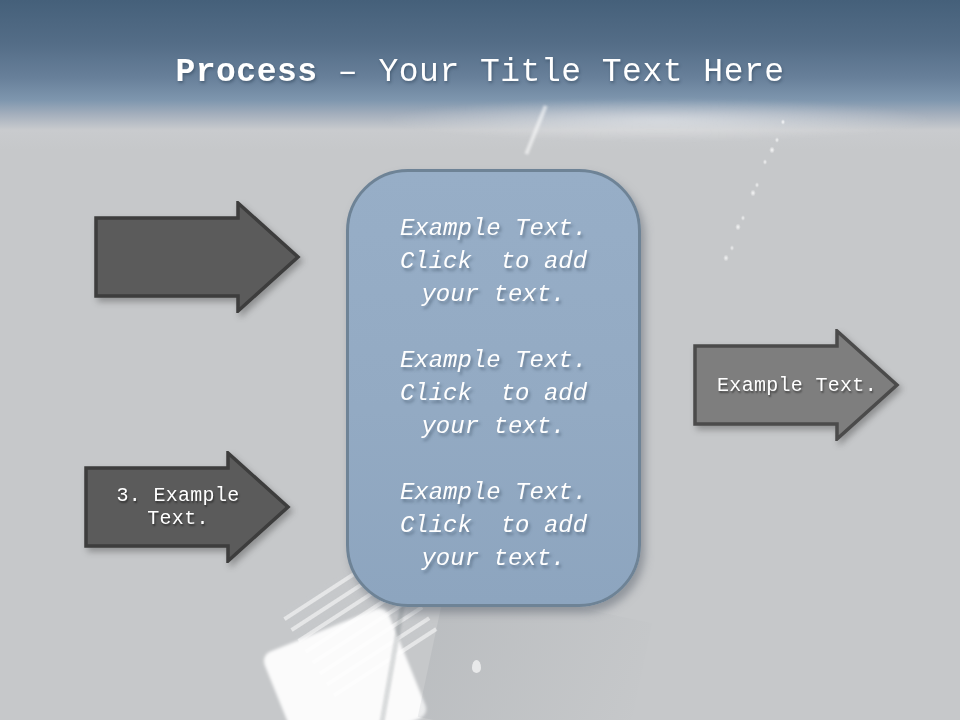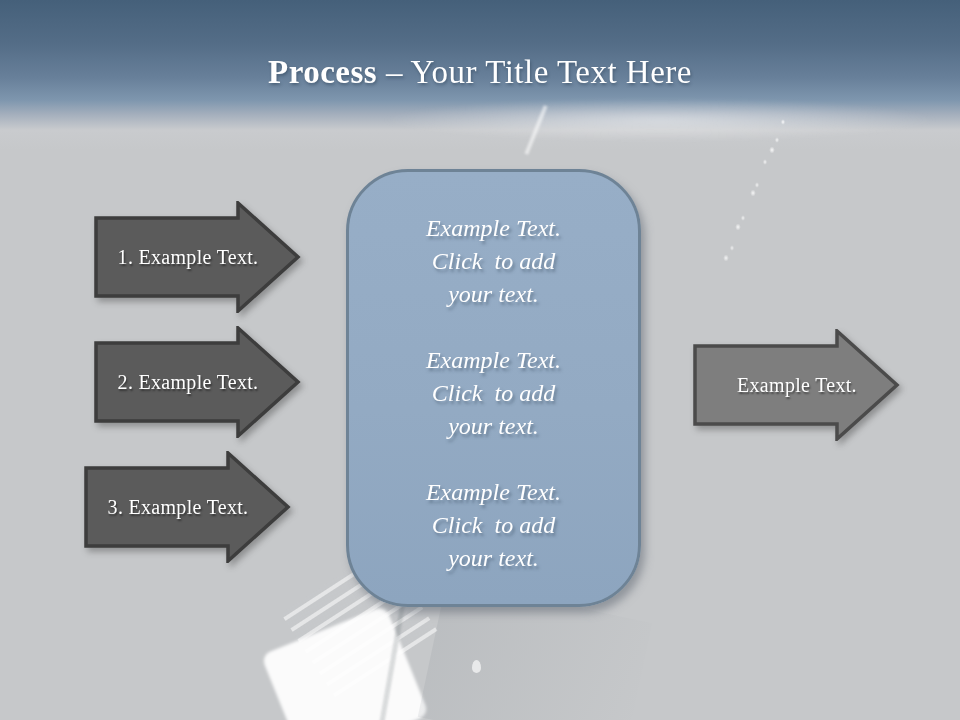--- a/index.html
+++ b/index.html
@@ -3,21 +3,21 @@
 <meta charset="utf-8">
 <style>
   html, body { margin: 0; padding: 0; background: #c6c8ca; }
   * { box-sizing: border-box; }
 
   .stage {
     position: relative;
     width: 960px;
     height: 720px;
     overflow: hidden;
-    font-family: Liberation Serif, serif;
+    font-family: Liberation Mono, monospace;
     background:
       linear-gradient(180deg,
         var(--header-top, #45607a) 0px,
         #546d87 44px,
         #68809a 78px,
         var(--header-mid, #7e96ae) 100px,
         #a3aebc 114px,
         #c9cbce 130px,
         var(--body-bg, #c6c8ca) 150px,
         var(--body-bg, #c6c8ca) 100%);
@@ -173,29 +173,22 @@
   <div class="decor dark-edge"></div>
   <div class="decor shade-band"></div>
   <div class="decor droplet"></div>
 
   <div class="slide-title"><span class="title-bold">Process</span><span class="title-rest"> – Your Title Text Here</span></div>
 
   <div class="arrow arrow-1">
     <svg width="208" height="112" viewBox="0 0 208 112">
       <polygon points="2,17 144,17 144,2 204,56 144,110 144,95 2,95"></polygon>
     </svg>
-    <span class="arrow-label">1. Example Text.</span>
-  </div>
-
-  <div class="arrow arrow-2">
-    <svg width="208" height="112" viewBox="0 0 208 112">
-      <polygon points="2,17 144,17 144,2 204,56 144,110 144,95 2,95"></polygon>
-    </svg>
-    <span class="arrow-label">2. Example Text.</span>
-  </div>
+  </div>
+
 
   <div class="arrow arrow-3">
     <svg width="208" height="112" viewBox="0 0 208 112">
       <polygon points="2,17 144,17 144,2 204,56 144,110 144,95 2,95"></polygon>
     </svg>
     <span class="arrow-label">3. Example Text.</span>
   </div>
 
   <div class="center-box">
     <div class="box-block">Example Text.

